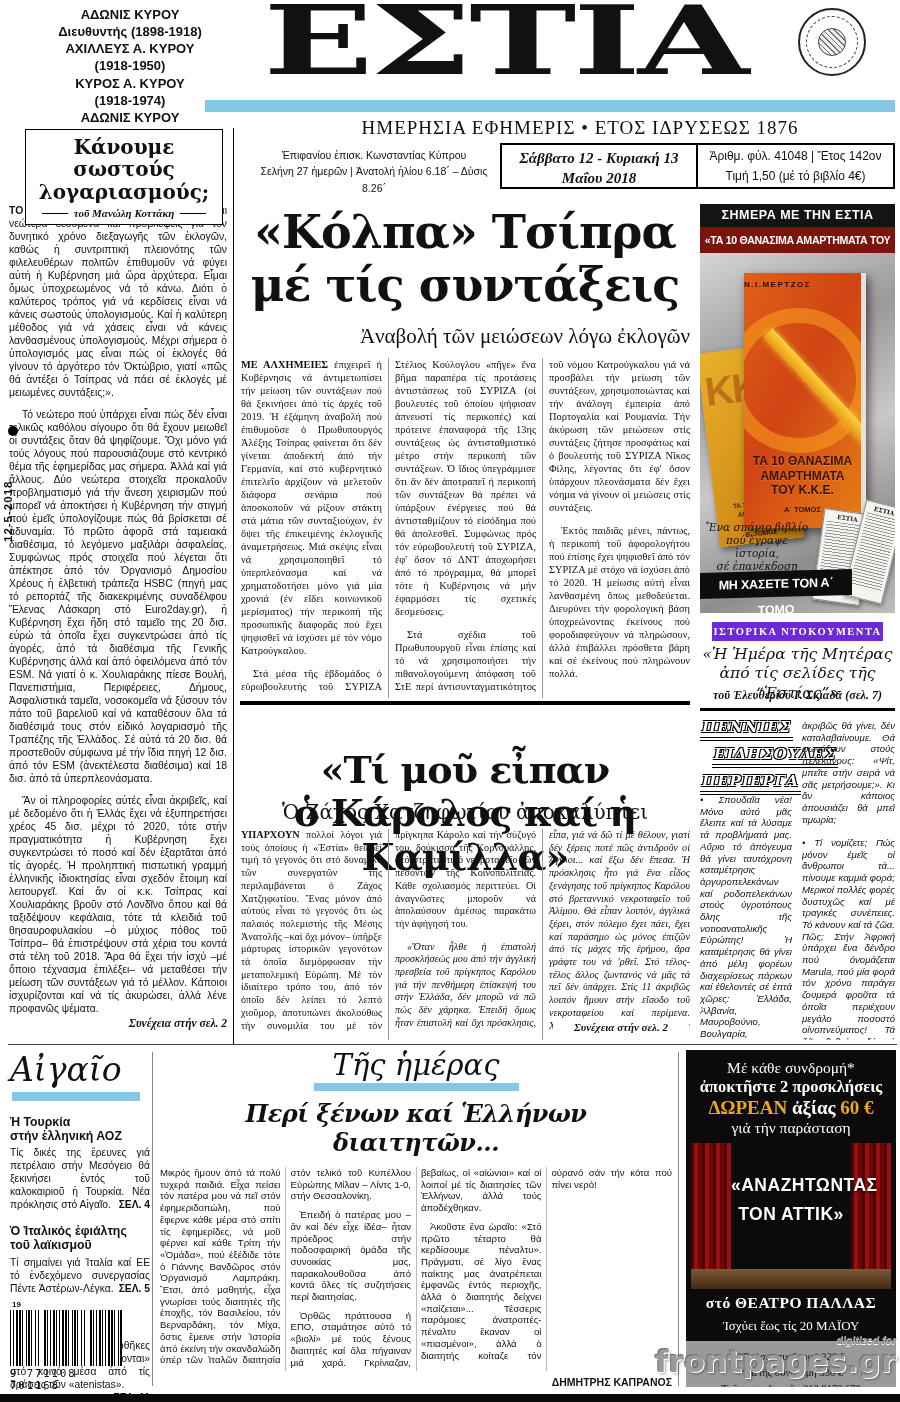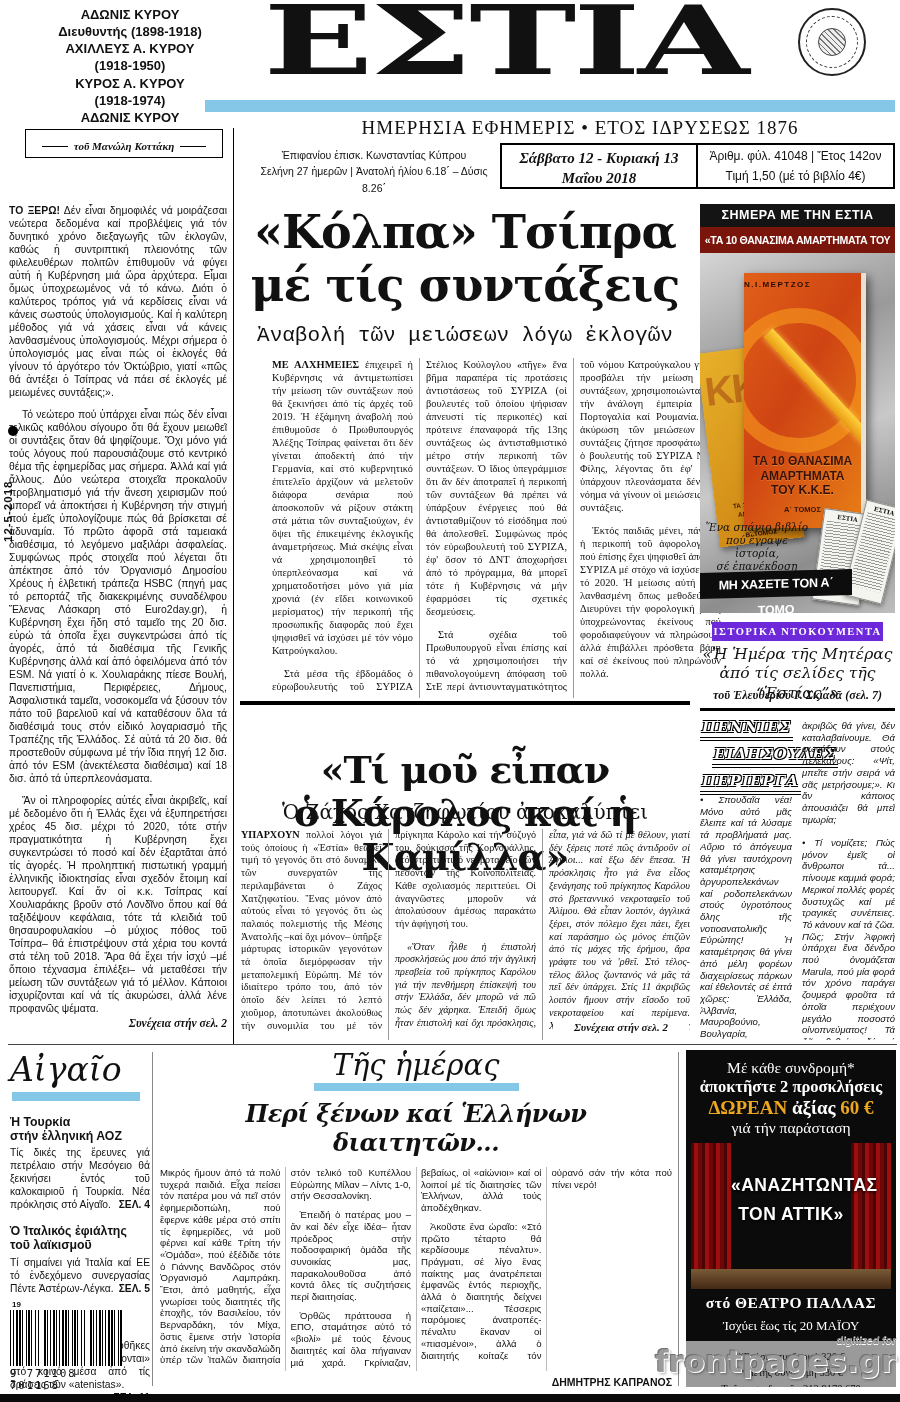--- a/index.html
+++ b/index.html
@@ -42,29 +42,29 @@
   #lead-body { left:9px; top:204px; width:218px; height:810px; overflow:hidden;
     font-size:10.4px; line-height:13px; text-align:justify; }
   #lead-body p { margin:0 0 9px; text-indent:13px; }
   #lead-body p.first { text-indent:0; }
   #lead-cont { left:9px; top:1017px; width:218px; text-align:right;
     font-family:"Liberation Serif", serif; font-style:italic; font-weight:700; font-size:11.5px; }
 
   
   #a1-headline { left:240px; top:206px; width:450px; text-align:center;
     font-family:"DejaVu Serif", serif; font-weight:700; font-size:46px; line-height:1.16; letter-spacing:-1px; }
-  #a1-subhead { left:240px; top:324px; width:450px; text-align:center;
-    font-family:Liberation Mono, monospace; font-size:21px; }
+  #a1-subhead { left:240px; top:324px; width:450px; text-align:right;
+    font-family:Liberation Serif, serif; font-size:21px; }
   .newscols { text-align:justify; overflow:hidden; column-fill:auto;
     font-family:"Liberation Serif", serif; }
   .newscols p { margin:0 0 10px; text-indent:12px; }
   .newscols p.first { text-indent:0; }
   #a1-body { left:241px; top:358px; width:449px; height:340px;
     column-count:3; column-gap:13px; column-rule:1px solid #999;
-    font-size:10.4px; line-height:13px;margin-left:31px; }
+    font-size:10.4px; line-height:13px; }
   #a-divider { left:240px; top:701px; width:450px; height:4px; background:#000; }
 
   
   #a2-headline { left:240px; top:748px; width:450px; text-align:center;
     font-family:"DejaVu Serif", serif; font-weight:700; font-size:38px; line-height:1.14; letter-spacing:-1px; }
   #a2-subhead { left:240px; top:800px; width:450px; text-align:center;
     font-family:"DejaVu Serif", serif; font-size:20px; }
   #a2-body { left:241px; top:829px; width:449px; height:211px;
     column-count:3; column-gap:13px; column-rule:1px solid #999;
     font-size:10.2px; line-height:12.7px; }
@@ -212,20 +212,22 @@
 <div class="abs" id="blue-bar" style="background:#84c7e6"></div>
 <div class="abs" id="tagline">ΗΜΕΡΗΣΙΑ ΕΦΗΜΕΡΙΣ • ΕΤΟΣ ΙΔΡΥΣΕΩΣ 1876</div>
 <div class="abs preline" id="saint-box">Ἐπιφανίου ἐπισκ. Κωνσταντίας Κύπρου
 Σελήνη 27 ἡμερῶν | Ἀνατολή ἡλίου 6.18΄ – Δύσις 8.26΄</div>
 <div class="abs preline" id="date-box">Σάββατο 12 - Κυριακή 13
 Μαΐου 2018</div>
 <div class="abs preline" id="issue-box">Ἀριθμ. φύλ. 41048 | Ἔτος 142ον
 Τιμή 1,50 (μέ τό βιβλίο 4€)</div>
 
 <div class="abs" id="kicker-box">
+  <div class="preline" id="kicker-title">Κάνουμε σωστούς
+λογαριασμούς;</div>
   <div id="kicker-byline">
     <span class="rule"></span>
     <span class="txt">τοῦ Μανώλη Κοττάκη</span>
     <span class="rule"></span>
   </div>
 </div>
 <div class="abs" id="v-rule-left"></div>
 <div class="abs" id="lead-body">
   <p class="first"><b>ΤΟ ΞΕΡΩ!</b> <span>Δέν εἶναι δημοφιλές νά μοιράζεσαι νεώτερα δεδομένα καί προβλέψεις γιά τόν δυνητικό χρόνο διεξαγωγῆς τῶν ἐκλογῶν, καθώς ἡ συντριπτική πλειονότης τῶν φιλελευθέρων πολιτῶν ἐπιθυμοῦν νά φύγει αὐτή ἡ Κυβέρνηση μιά ὥρα ἀρχύτερα. Εἶμαι ὅμως ὑποχρεωμένος νά τό κάνω. Διότι ὁ καλύτερος τρόπος γιά νά κερδίσεις εἶναι νά κάνεις σωστούς ὑπολογισμούς. Καί ἡ καλύτερη μέθοδος γιά νά χάσεις εἶναι νά κάνεις λανθασμένους ὑπολογισμούς. Μέχρι σήμερα ὁ ὑπολογισμός μας εἶναι πώς οἱ ἐκλογές θά γίνουν τό ἀργότερο τόν Ὀκτώβριο, γιατί «πῶς θά ἀντέξει ὁ Τσίπρας νά πάει σέ ἐκλογές μέ μειωμένες συντάξεις;».</span></p>
   <p>Τό νεώτερο πού ὑπάρχει εἶναι πώς δέν εἶναι τελικῶς καθόλου σίγουρο ὅτι θά ἔχουν μειωθεῖ οἱ συντάξεις ὅταν θά ψηφίζουμε. Ὄχι μόνο γιά τούς λόγους πού παρουσιάζουμε στό κεντρικό θέμα τῆς ἐφημερίδας μας σήμερα. Ἀλλά καί γιά ἄλλους. Δύο νεώτερα στοιχεῖα προκαλοῦν προβληματισμό γιά τήν ἄνεση χειρισμῶν πού μπορεῖ νά ἀποκτήσει ἡ Κυβέρνηση τήν στιγμή πού ἐμεῖς ὑπολογίζουμε πώς θά βρίσκεται σέ ἀδυναμία. Τό πρῶτο ἀφορᾶ στά ταμειακά διαθέσιμα, τό λεγόμενο μαξιλάρι ἀσφαλείας. Συμφώνως πρός στοιχεῖα πού λέγεται ὅτι ἀπέκτησε ἀπό τόν Ὀργανισμό Δημοσίου Χρέους ἡ ἑλβετική τράπεζα HSBC (πηγή μας τό ρεπορτάζ τῆς διακεκριμένης συναδέλφου Ἕλενας Λάσκαρη στό Euro2day.gr), ἡ Κυβέρνηση ἔχει ἤδη στό ταμεῖο της 20 δισ. εὐρώ τά ὁποῖα ἔχει συγκεντρώσει ἀπό τίς ἀγορές, ἀπό τά διαθέσιμα τῆς Γενικῆς Κυβέρνησης ἀλλά καί ἀπό ὀφειλόμενα ἀπό τόν ESM. Νά γιατί ὁ κ. Χουλιαράκης πίεσε Βουλή, Πανεπιστήμια, Περιφέρειες, Δήμους, Ἀσφαλιστικά ταμεῖα, νοσοκομεῖα νά ξύσουν τόν πάτο τοῦ βαρελιοῦ καί νά καταθέσουν ὅλα τά διαθέσιμά τους στόν εἰδικό λογαριασμό τῆς Τραπέζης τῆς Ἑλλάδος. Σέ αὐτά τά 20 δισ. θά προστεθοῦν σύμφωνα μέ τήν ἴδια πηγή 12 δισ. ἀπό τόν ESM (ἀνεκτέλεστα διαθέσιμα) καί 18 δισ. ἀπό τά ὑπερπλεονάσματα.</p>

